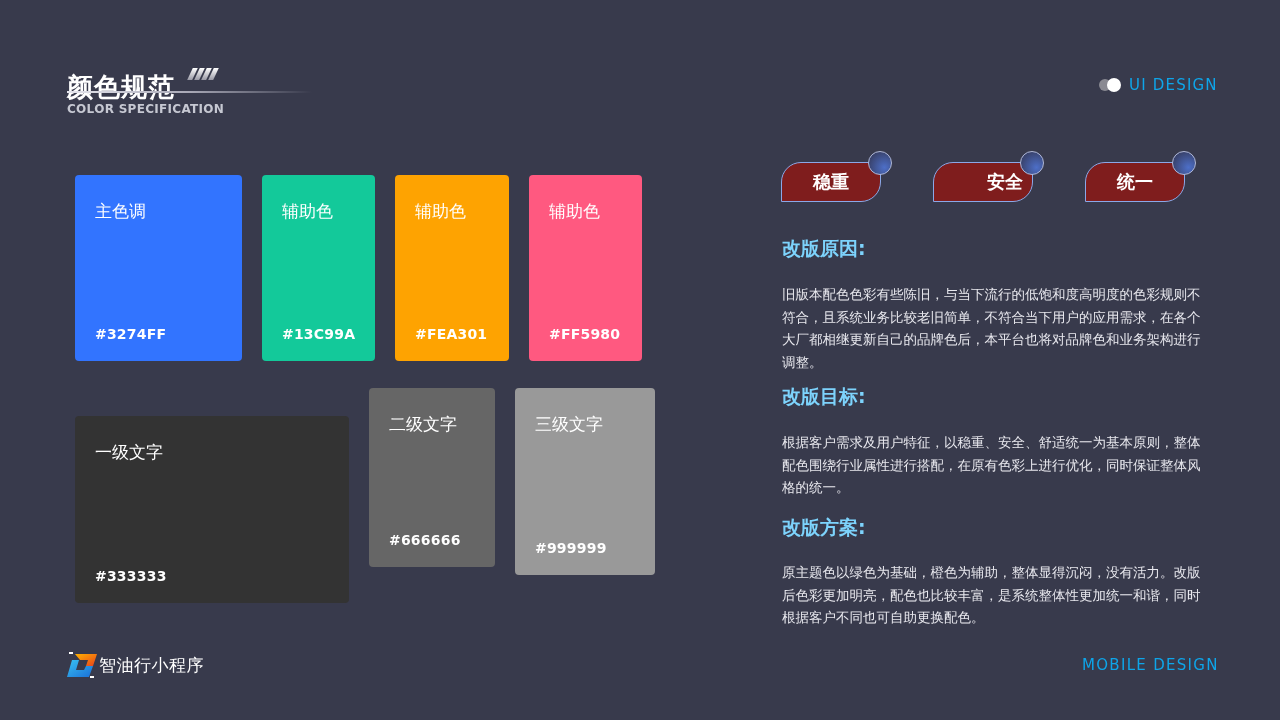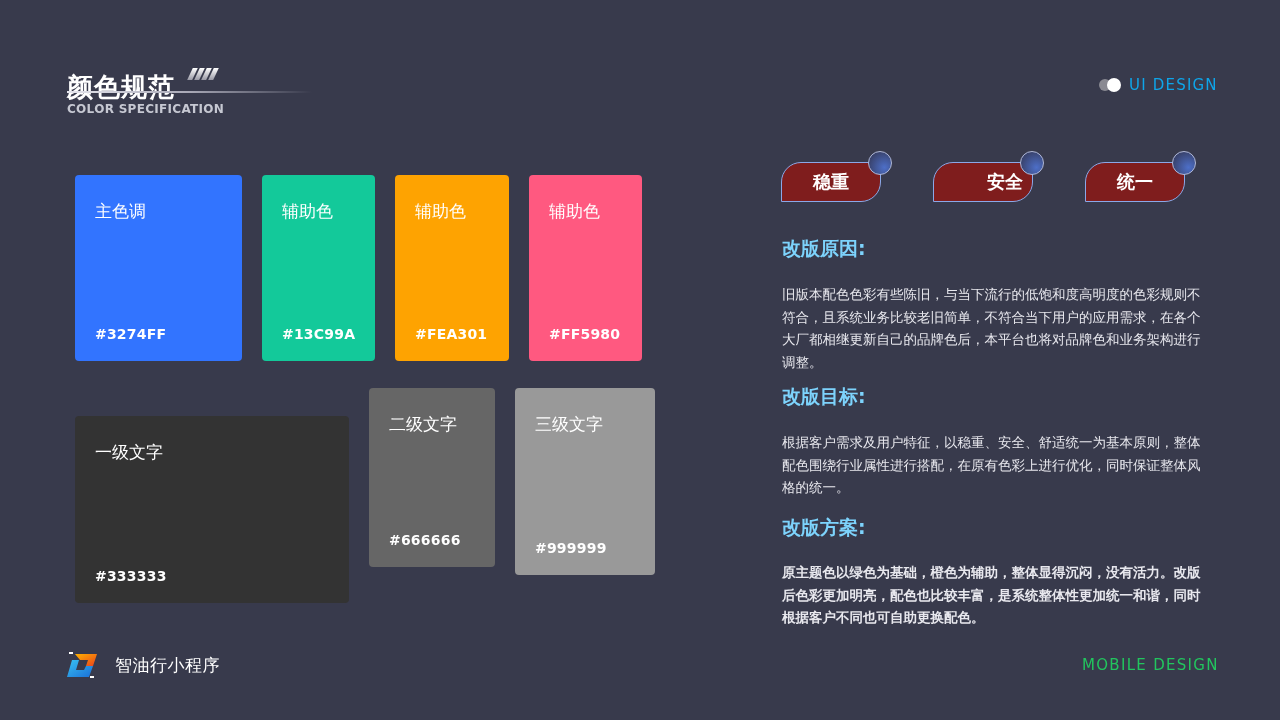--- a/index.html
+++ b/index.html
@@ -82,27 +82,27 @@
 
   
   .sec-title {
     position: absolute; left: 782px; font-size: 19px; font-weight: bold; color: #7dd3fc;
   }
   .sec-body {
     position: absolute; left: 782px; width: 425px; font-size: 13.5px; line-height: 22.5px; color: #e8e8ee; margin-top: 12px;
   }
   .s1t { top: 236px; } .s1b { top: 271px; }
   .s2t { top: 384px; } .s2b { top: 419px; }
-  .s3t { top: 487px; margin-top: 28px; } .s3b { top: 549px; font-weight: bold; }
+  .s3t { top: 487px; margin-top: 28px; } .s3b { top: 549px; }
 
   
-  .brand { left: 66px; top: 651px; display: flex; align-items: center; gap: 16px; }
+  .brand { left: 66px; top: 651px; display: flex; align-items: center; gap: 0; }
   .brand-logo { width: 33px; height: 28px; }
   .brand-name { font-size: 17px; color: #ffffff; letter-spacing: 0.5px; }
-  .mobile-design { left: 1082px; top: 656px; font-size: 15px; letter-spacing: 1.3px; color: #22c55e; }
+  .mobile-design { left: 1082px; top: 656px; font-size: 15px; letter-spacing: 1.3px; color: #0ea5e9; }
 </style>
 </head>
 <body>
 
 <div class="abs title">颜色规范</div>
 <div class="abs stripes">
   <span></span>
     <span></span>
     <span></span>
     <span></span>

